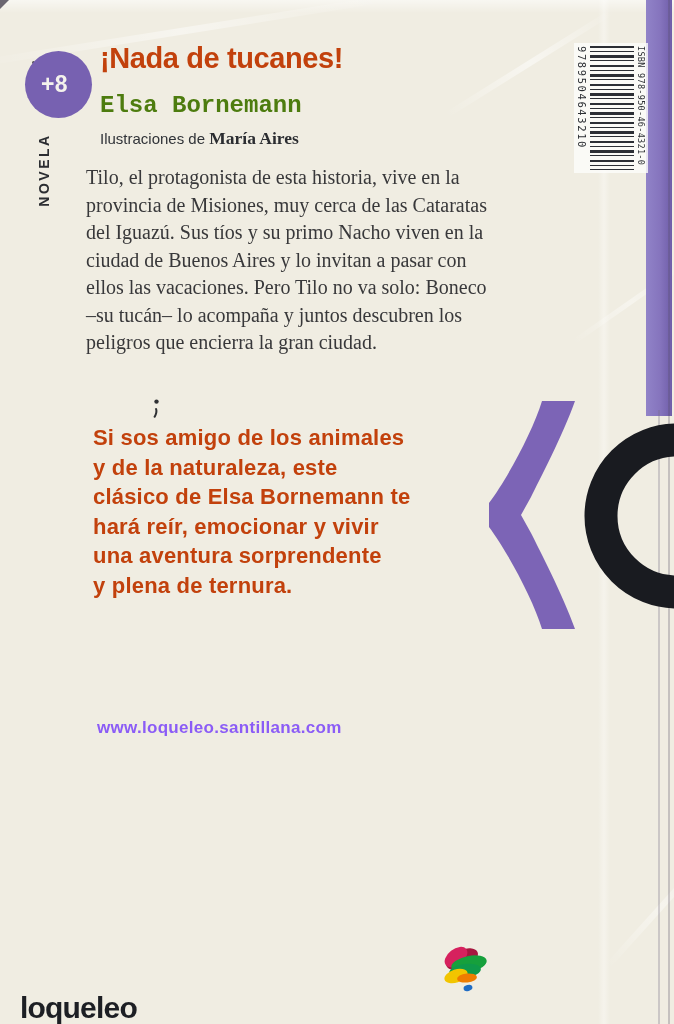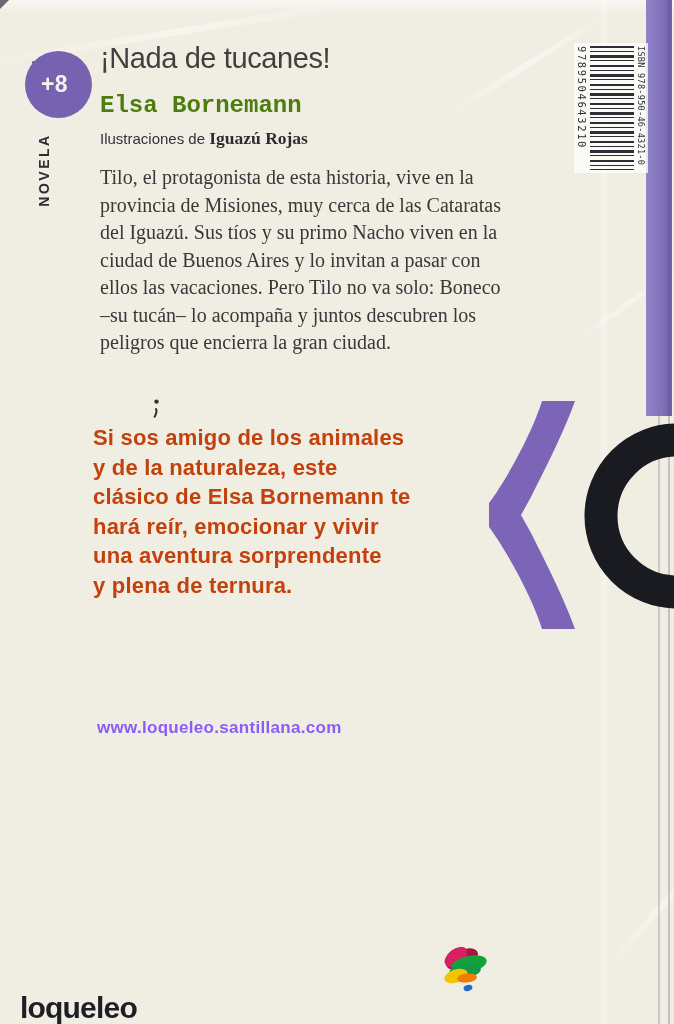--- a/index.html
+++ b/index.html
@@ -41,27 +41,27 @@
   
   .age-badge{position:absolute;left:25px;top:51px;width:67px;height:67px;border-radius:50%;
     background:#7761b1;display:flex;align-items:center;justify-content:center;}
   .age-badge span{color:#f4f2ec;font-size:23px;font-weight:bold;letter-spacing:.5px;transform:translateX(-4px);}
   .novela{position:absolute;left:-4px;top:160px;width:100px;height:20px;
     transform:rotate(-90deg);text-align:center;
     font-size:14px;font-weight:bold;letter-spacing:2.5px;color:#2b2d31;}
 
   
   .header{position:absolute;left:100px;top:42px;}
-  .title{font-size:29px;font-weight:normal;letter-spacing:-.4px;color:#404040;}
+  .title{font-size:29px;font-weight:bold;letter-spacing:-.4px;color:#c2410c;}
   .author{margin-top:17px;font-family:Liberation Mono, monospace;font-weight:bold;font-size:24px;color:#4d7c0f;}
   .illus{margin-top:9px;font-size:15px;color:#303338;}
   .illus .name{font-family:"Liberation Serif",serif;font-weight:bold;font-size:17.5px;color:#2b2d31;}
 
   
-  .synopsis{position:absolute;left:100px;top:164px;width:500px;
+  .synopsis{position:absolute;left:86px;top:164px;width:500px;
     font-family:"Liberation Serif",serif;font-size:20px;line-height:27.5px;color:#38383a;white-space:pre-line;}
 
   
   .fleck{position:absolute;left:151px;top:399px;}
   .tagline{position:absolute;left:93px;top:423px;width:420px;
     font-size:22px;line-height:29.6px;font-weight:bold;letter-spacing:.2px;color:#c2410c;white-space:pre-line;}
 
   .website{position:absolute;left:97px;top:718px;font-size:17px;font-weight:bold;letter-spacing:.3px;color:#8b5cf6;text-align:center;}
 
   
@@ -98,21 +98,21 @@
 </div>
 
 <div class="age-badge" data-name="age-badge">
   <span data-name="age-badge-label">+8</span>
 </div>
 <div class="novela" data-name="category-label">NOVELA</div>
 
 <div class="header" data-name="header">
   <div class="title" data-name="book-title">¡Nada de tucanes!</div>
   <div class="author" data-name="author-name">Elsa Bornemann</div>
-  <div class="illus" data-name="illustration-credit"><span data-name="illustration-credit-prefix">Ilustraciones de </span><span class="name" data-name="illustrator-name">Iguazú Rojas</span></div>
+  <div class="illus" data-name="illustration-credit"><span data-name="illustration-credit-prefix">Ilustraciones de </span><span class="name" data-name="illustrator-name">María Aires</span></div>
 </div>
 
 <div class="synopsis" data-name="synopsis-text">Tilo, el protagonista de esta historia, vive en la
 provincia de Misiones, muy cerca de las Cataratas
 del Iguazú. Sus tíos y su primo Nacho viven en la
 ciudad de Buenos Aires y lo invitan a pasar con
 ellos las vacaciones. Pero Tilo no va solo: Boneco
 –su tucán– lo acompaña y juntos descubren los
 peligros que encierra la gran ciudad.</div>
 

